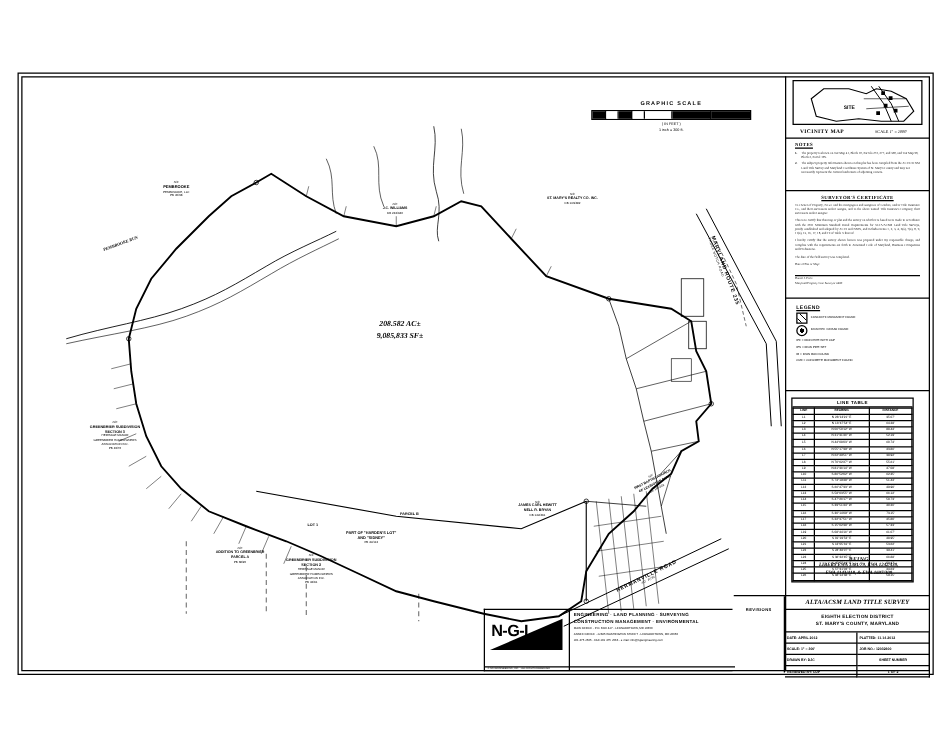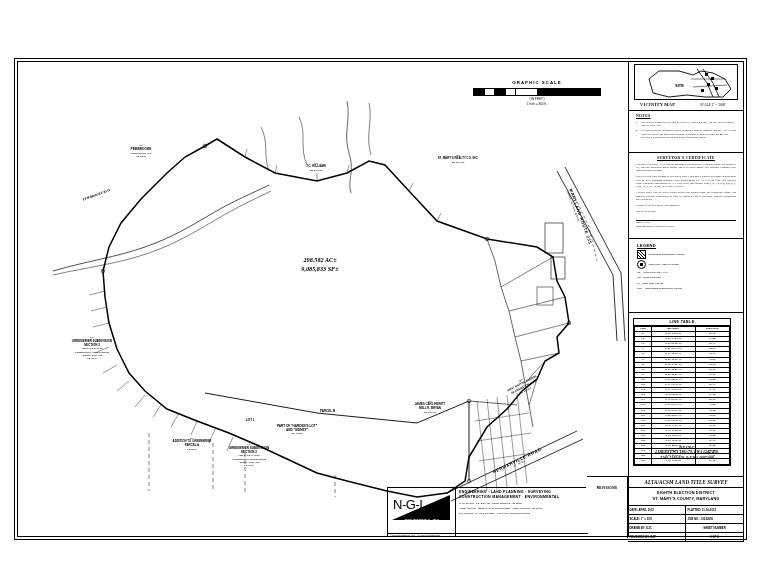--- a/index.html
+++ b/index.html
@@ -45,21 +45,21 @@
   #tb-grid{display:grid;grid-template-columns:1fr 1fr;}
   #tb-grid div{border:0.45px solid #000;border-top:none;border-left:none;font-size:2.8px;font-family:"Liberation Sans",sans-serif;font-weight:bold;height:8px;line-height:8px;padding-left:1.5px;overflow:hidden;white-space:nowrap;}
   #tb-grid div.ctr{text-align:center;padding-left:0;}
 
   
   #logo-block{left:387px;top:487px;width:199px;height:50px;border:0.9px solid #000;border-right:none;box-sizing:border-box;display:flex;}
   #logo-left{width:68px;border-right:0.7px solid #000;box-sizing:border-box;position:relative;overflow:hidden;}
   #logo-right{flex:1;padding:2px 3px;}
   #logo-right .l1{font-size:3.6px;font-weight:bold;font-family:"Liberation Sans",sans-serif;letter-spacing:.25px;line-height:1.5;}
   #logo-right .l2{font-size:2.3px;font-family:"Liberation Sans",sans-serif;line-height:1.5;margin-top:1.5px;}
-  #ngi-mark{position:absolute;left:5px;top:9px;font-size:13px;font-weight:normal;font-family:"Liberation Sans",sans-serif;letter-spacing:-0.5px;}
+  #ngi-mark{position:absolute;left:5px;top:9px;font-size:13px;font-weight:bold;font-family:"Liberation Sans",sans-serif;letter-spacing:-0.5px;}
   #ngi-tri{position:absolute;left:4px;top:7px;width:0;height:0;border-left:58px solid transparent;border-bottom:25px solid #000;opacity:1;}
   #ngi-sub{position:absolute;left:17px;top:31px;font-size:3px;font-weight:bold;font-family:"Liberation Sans",sans-serif;color:#fff;letter-spacing:.4px;}
   #logo-foot{position:absolute;left:0;bottom:0;width:100%;font-size:2px;font-family:"Liberation Sans",sans-serif;border-top:0.5px solid #000;padding-left:2px;}
 
   
   #gscale{left:473px;top:80px;width:128px;text-align:center;}
   #gscale .gt{font-size:4.4px;font-weight:bold;letter-spacing:1px;font-family:"Liberation Sans",sans-serif;}
   #gsbar{margin-top:3px;height:6px;border:0.8px solid #000;display:flex;}
   #gsbar i{display:block;height:100%;border-right:0.6px solid #000;}
   #gscale .gf{font-size:3px;margin-top:1px;line-height:1.4;font-family:"Liberation Sans",sans-serif;}

